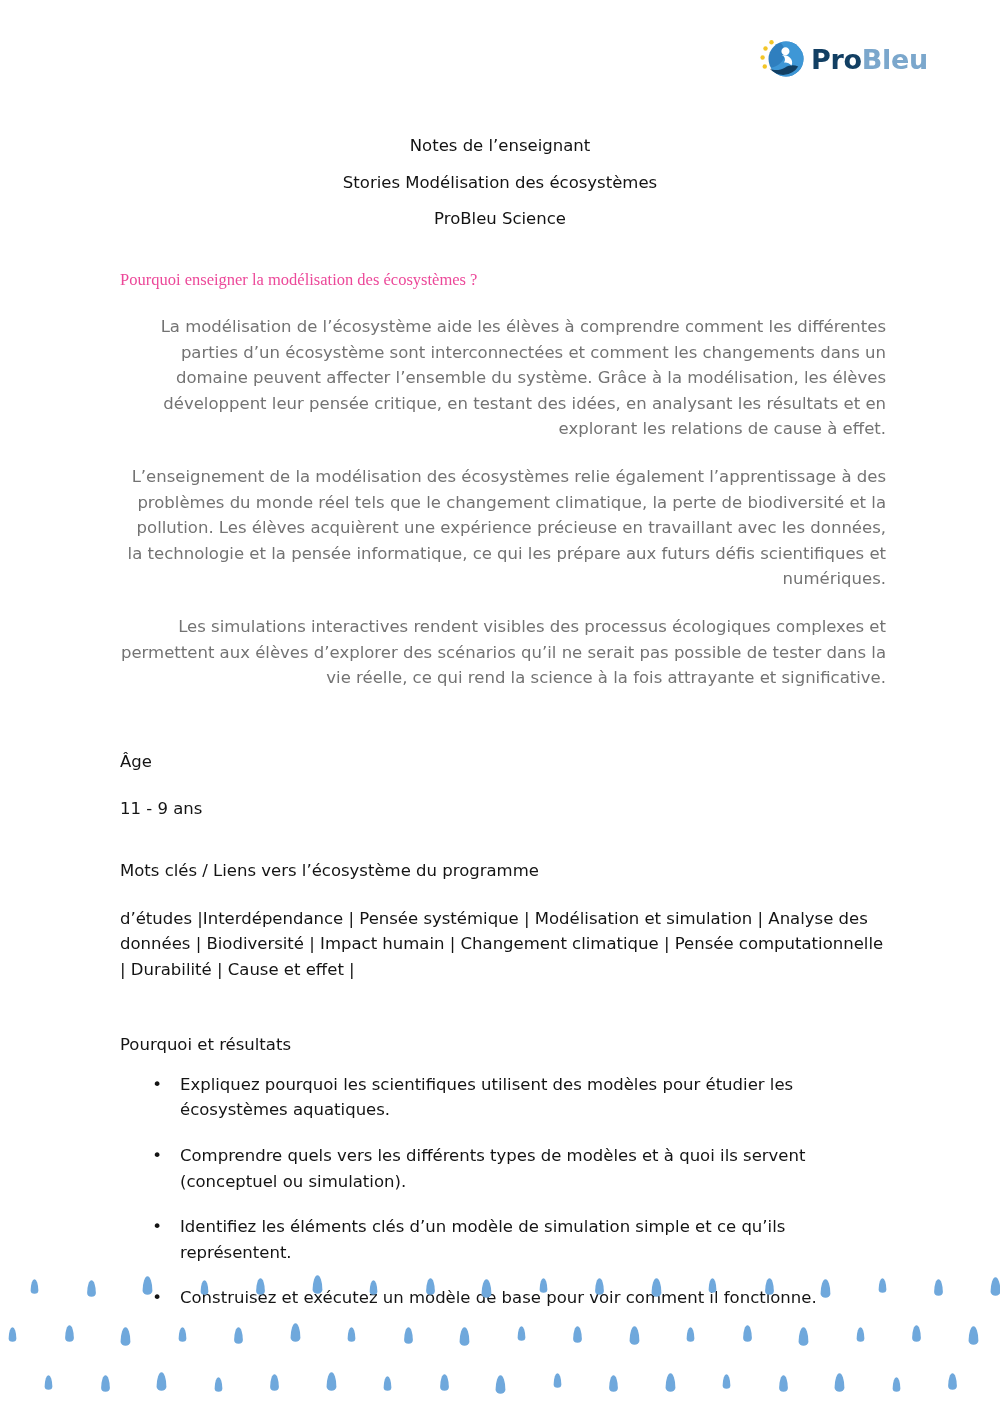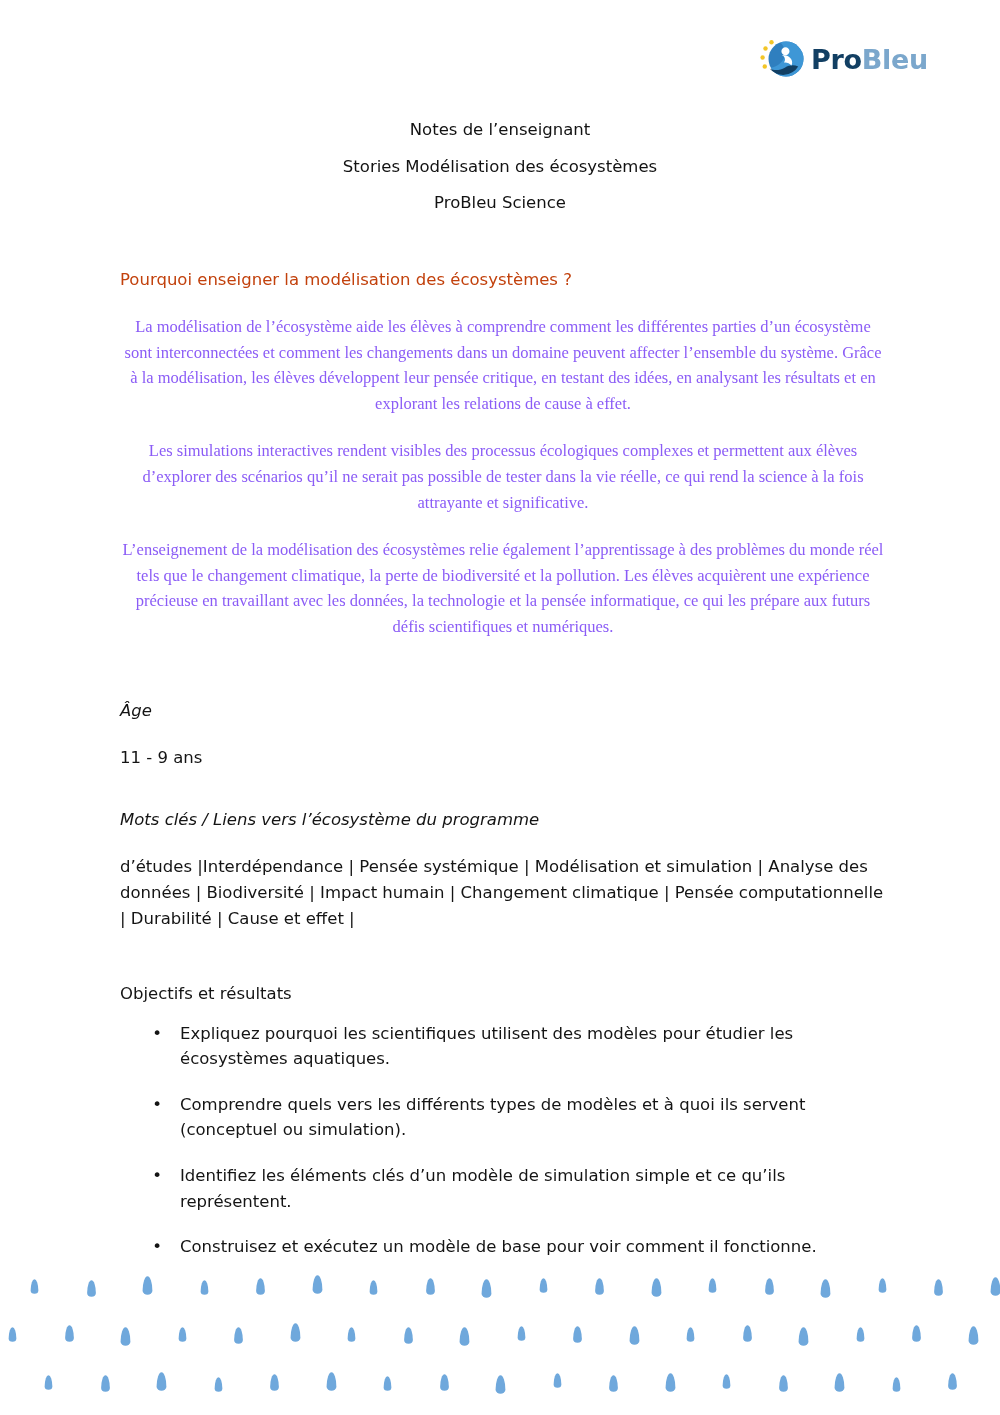--- a/index.html
+++ b/index.html
@@ -37,21 +37,21 @@
     letter-spacing: -0.3px;
     line-height: 1;
     white-space: nowrap;
   }
   .logo-text .pro { color: #123f63; }
   .logo-text .bleu { color: #7ba7cc; }
 
   
   .title-block {
     position: absolute;
-    top: 112px;
+    top: 128px;
     left: 0;
     width: 1000px;
     text-align: center;
   }
   .title-line {
     font-size: 16.5px;
     line-height: 36.5px;
     color: #121212;
     font-family: "DejaVu Sans", "Liberation Sans", sans-serif;
   }
@@ -59,41 +59,41 @@
   
   .content {
     position: absolute;
     top: 268px;
     left: 120px;
     width: 766px;
   }
   .h-line {
     font-size: 16.5px;
     line-height: 24px;
-    color: #c2410c;
+    color: #ec4899;
     margin: 0 0 22px 0;
+    font-family: Liberation Serif, serif;
   }
   p.para {
     font-size: 16.5px;
     line-height: 25.6px;
-    color: #8b5cf6;
+    color: #737373;
     margin: 0 0 22px 0;
-    text-align: center;
-    font-family: Liberation Serif, serif;
+    text-align: right;
   }
   .gap-lg { height: 36px; }
   .gap-sm { height: 14px; }
 
   .plain {
     font-size: 16.5px;
     line-height: 25.6px;
     color: #141414;
     margin: 0;
   }
-  .spaced-after { margin-bottom: 22px; font-style: italic; }
+  .spaced-after { margin-bottom: 22px; }
 
   
   ul.bullets {
     list-style: none;
     margin: 14px 0 0 0;
     padding: 0;
   }
   ul.bullets li {
     position: relative;
     padding-left: 60px;
@@ -162,37 +162,37 @@
   <div class="title-line">Notes de l’enseignant</div>
   <div class="title-line">Stories Modélisation des écosystèmes</div>
   <div class="title-line">ProBleu Science</div>
 </div>
 
 <div class="content">
 
   <div class="h-line">Pourquoi enseigner la modélisation des écosystèmes ?</div>
 
   <p class="para">La modélisation de l’écosystème aide les élèves à comprendre comment les différentes parties d’un écosystème sont interconnectées et comment les changements dans un domaine peuvent affecter l’ensemble du système. Grâce à la modélisation, les élèves développent leur pensée critique, en testant des idées, en analysant les résultats et en explorant les relations de cause à effet.</p>
+  <p class="para">L’enseignement de la modélisation des écosystèmes relie également l’apprentissage à des problèmes du monde réel tels que le changement climatique, la perte de biodiversité et la pollution. Les élèves acquièrent une expérience précieuse en travaillant avec les données, la technologie et la pensée informatique, ce qui les prépare aux futurs défis scientifiques et numériques.</p>
   <p class="para">Les simulations interactives rendent visibles des processus écologiques complexes et permettent aux élèves d’explorer des scénarios qu’il ne serait pas possible de tester dans la vie réelle, ce qui rend la science à la fois attrayante et significative.</p>
-  <p class="para">L’enseignement de la modélisation des écosystèmes relie également l’apprentissage à des problèmes du monde réel tels que le changement climatique, la perte de biodiversité et la pollution. Les élèves acquièrent une expérience précieuse en travaillant avec les données, la technologie et la pensée informatique, ce qui les prépare aux futurs défis scientifiques et numériques.</p>
 
   <div class="gap-lg"></div>
 
   <div class="plain spaced-after">Âge</div>
   <div class="plain">11 - 9 ans</div>
 
   <div class="gap-lg"></div>
 
   <div class="plain spaced-after">Mots clés / Liens vers l’écosystème du programme</div>
   <div class="plain">d’études |Interdépendance | Pensée systémique | Modélisation et simulation | Analyse des données | Biodiversité | Impact humain | Changement climatique | Pensée computationnelle | Durabilité | Cause et effet |</div>
 
   <div class="gap-lg"></div>
   <div class="gap-sm"></div>
 
-  <div class="plain">Objectifs et résultats</div>
+  <div class="plain">Pourquoi et résultats</div>
 
   <ul class="bullets">
     <li>
       <span class="dot">•</span>
       <span>Expliquez pourquoi les scientifiques utilisent des modèles pour étudier les écosystèmes aquatiques.</span>
     </li>
     <li>
       <span class="dot">•</span>
       <span>Comprendre quels vers les différents types de modèles et à quoi ils servent (conceptuel ou simulation).</span>
     </li>

